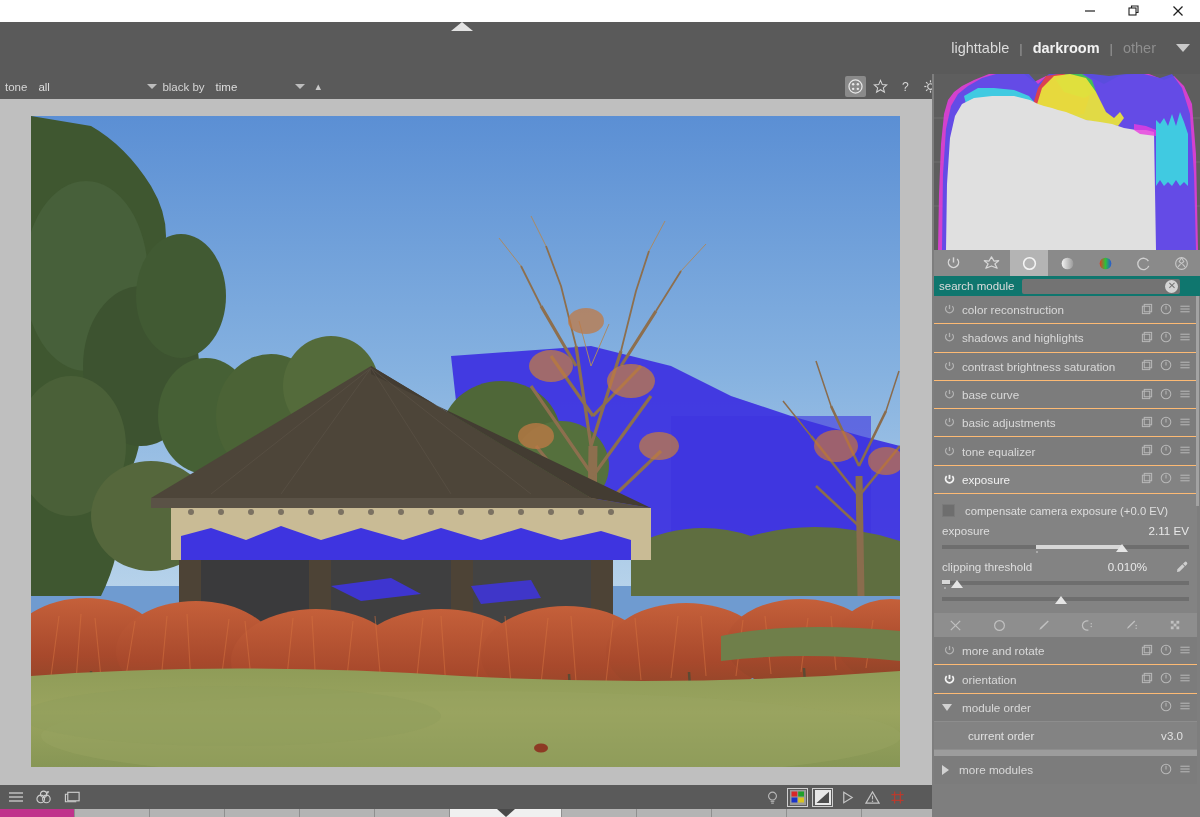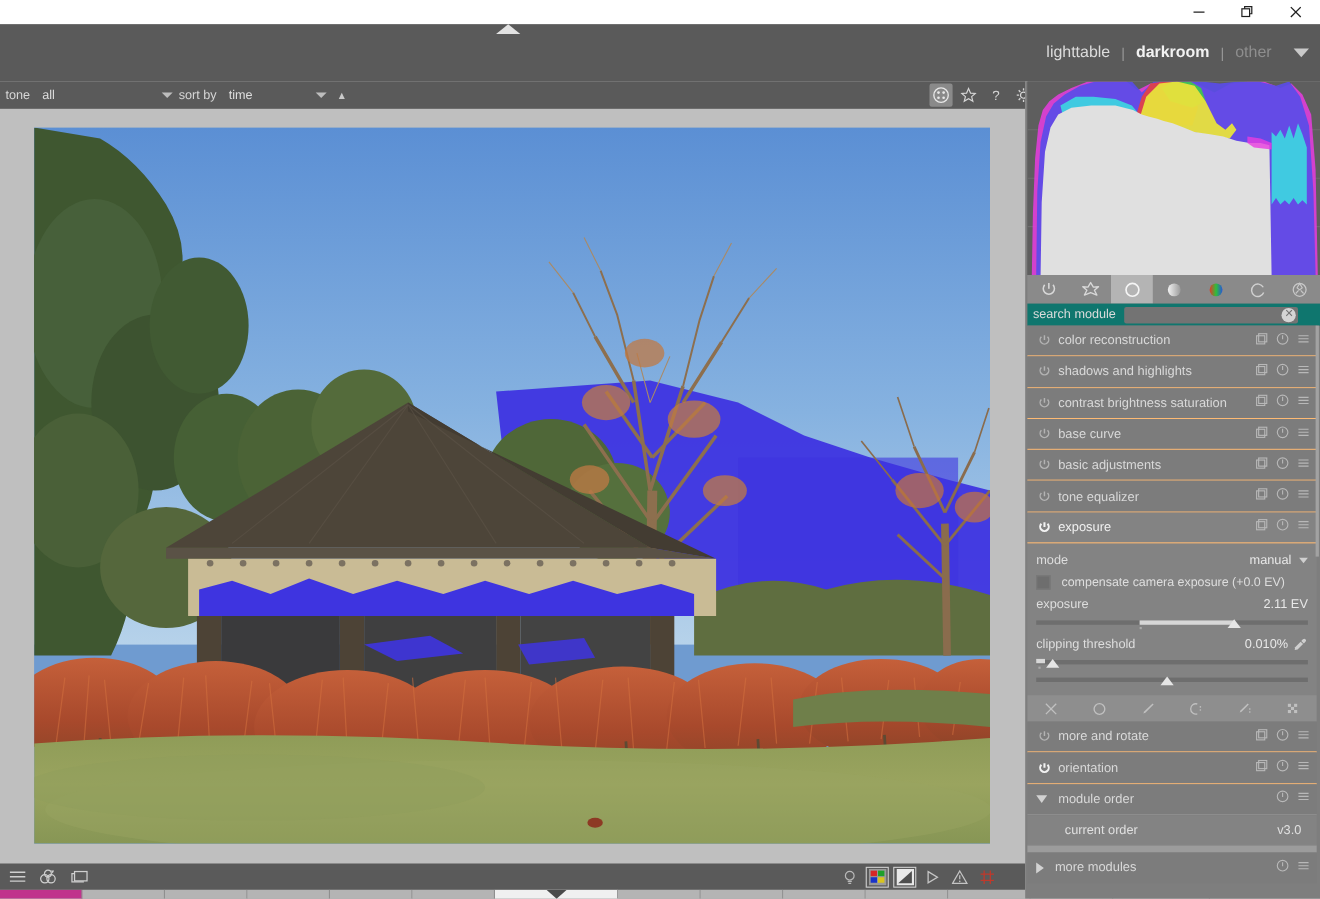--- a/index.html
+++ b/index.html
@@ -259,21 +259,21 @@
     <span class="vm dim">other</span>
     <span class="vm-caret"></span>
   </div>
 
   <div class="secondbar">
     <span class="lbl-view">tone</span>
     <span class="combo combo-view">
       <span class="cval">all</span>
       <span class="ccaret"></span>
     </span>
-    <span>sort by</span>
+    <span>black by</span>
     <span class="combo combo-sort">
       <span class="cval">time</span>
       <span class="ccaret"></span>
     </span>
     <span class="sort-dir">▴</span>
   </div>
 
   <div class="topicons">
     <div class="ticon sel">
       <svg width="15" height="15" viewBox="0 0 16 16">
@@ -856,47 +856,40 @@
                   <line x1="1.5" y1="3.5" x2="11.5" y2="3.5"></line>
                   <line x1="1.5" y1="6.5" x2="11.5" y2="6.5"></line>
                   <line x1="1.5" y1="9.5" x2="11.5" y2="9.5"></line>
                 </g>
               </svg></span>
         </span>
       </div>
 
       <div class="expbody">
 
-        <div class="krow">
-          <span class="klbl">mode</span>
-          <span style="display:flex;align-items:center;">
-            <span class="kval">manual</span>
-            <span class="kcaret"></span>
-          </span>
-        </div>
 
         <div class="checkrow">
           <span class="cbox"></span>
           <span class="cbl">compensate camera exposure (+0.0 EV)</span>
         </div>
 
         <div class="krow">
           <span class="klbl">exposure</span>
           <span class="kval">2.11 EV</span>
         </div>
         <div class="sl-wrap">
           <div class="sl-track"></div>
           <div class="sl-fill" style="left:38%;width:35%"></div>
           <div class="sl-dot" style="left:38%"></div>
           <div class="sl-knob" style="left:calc(73% - 6px)"></div>
         </div>
 
         <div class="krow">
           <span class="klbl">clipping threshold</span>
-          <span style="display:flex;align-items:center;">
+          <span style="display:flex;align-items:center;gap:24px;">
             <span class="kval">0.010%</span>
             <span class="picker">
               <svg width="14" height="14" viewBox="0 0 14 14">
                 <path d="M11.8 2.2 a1.6 1.6 0 0 0 -2.3 0 L8 3.7 L10.3 6 L11.8 4.5 a1.6 1.6 0 0 0 0 -2.3 Z" fill="#cfcfcf"></path>
                 <path d="M7.4 4.3 L2.4 9.3 L2 11.9 L4.6 11.5 L9.6 6.5 Z" fill="#cfcfcf"></path>
               </svg>
             </span>
           </span>
         </div>
         <div class="sl-wrap">

